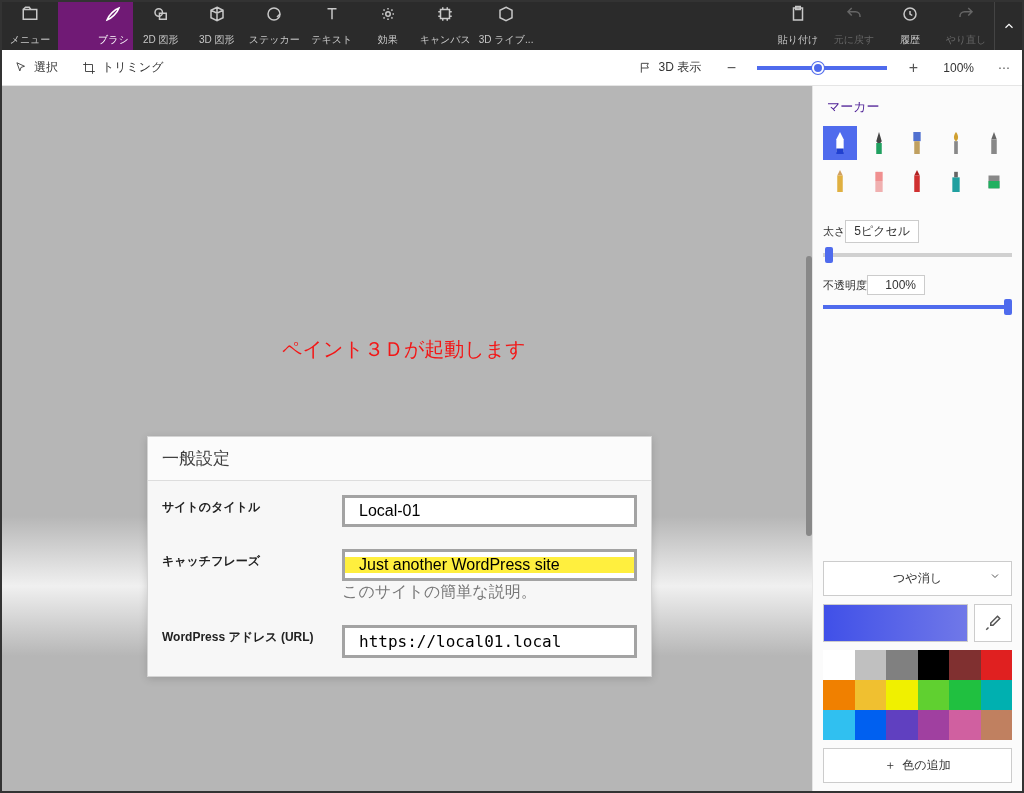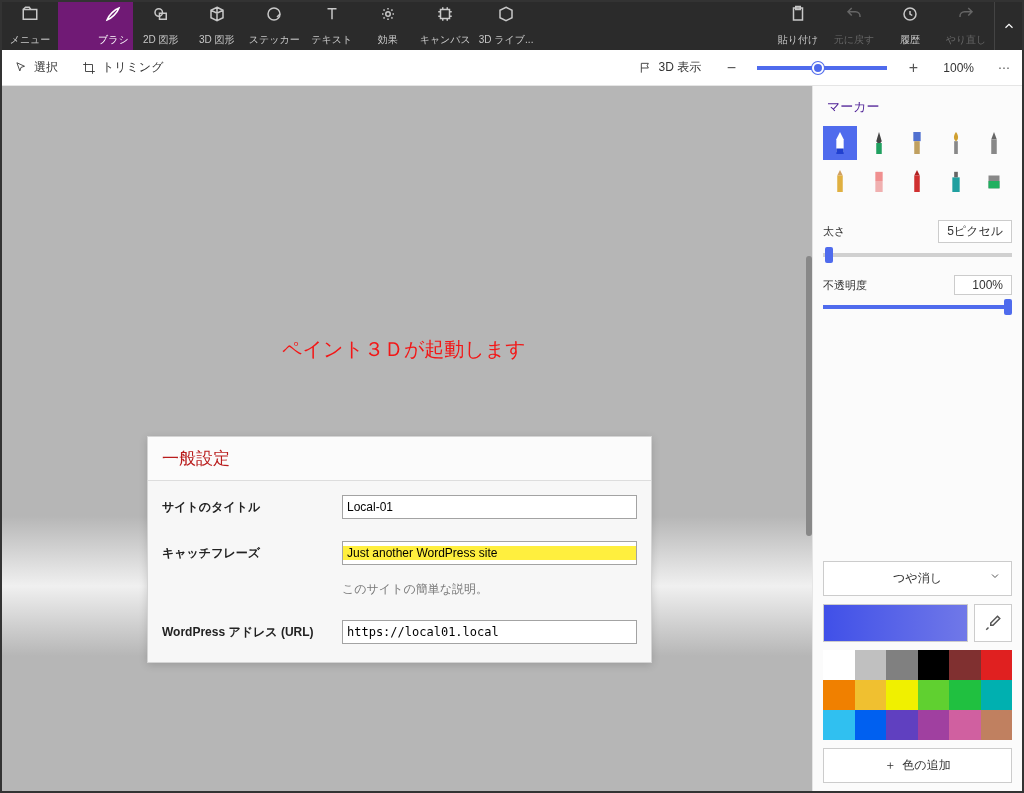--- a/index.html
+++ b/index.html
@@ -21,33 +21,33 @@
 .zoom-thumb { width: 12px; height: 12px; background: #4f6bed; border-radius: 50%; position: absolute; top: -4px; left: 55px; border: 2px solid #fff; box-shadow: 0 0 0 1px #4f6bed; }
 .zoom-btn { width: 36px; text-align: center; font-size: 16px; color: #555; }
 .zoom-pct { padding: 0 12px; }
 .more-dots { padding: 0 12px; color: #555; }
 .main { flex: 1; display: flex; overflow: hidden; }
 .canvas-area { flex: 1; background: #b6b6b6; position: relative; overflow: hidden; }
 .canvas-gradient { position: absolute; left: 0; right: 0; top: 430px; height: 140px; background: linear-gradient(to bottom, #b6b6b6, #f0f0f0 50%, #b6b6b6); }
 .canvas-scroll { position: absolute; right: 0; top: 170px; width: 6px; height: 280px; background: #888; border-radius: 3px; }
 .red-text { position: absolute; top: 250px; left: 280px; color: #f31616; font-size: 20px; font-weight: 400; }
 .form-box { position: absolute; top: 350px; left: 145px; width: 505px; background: #f7f7f7; border: 1px solid #d4d4d4; box-shadow: 0 2px 8px rgba(0,0,0,0.15); }
-.form-header { padding: 10px 14px; font-size: 17px; color: #b91c1c; border-bottom: 1px solid #ddd; background: #fbfbfb; }
+.form-header { padding: 10px 14px; font-size: 17px; color: #404040; border-bottom: 1px solid #ddd; background: #fbfbfb; }
 .form-row { display: flex; align-items: flex-start; padding: 14px 14px 8px 14px; }
 .form-label { width: 180px; font-size: 12px; font-weight: bold; color: #222; padding-top: 4px; }
 .form-field { flex: 1; }
-.form-field input { width: 100%; border: 1px solid #a3a3a3; padding: 4px 4px; font-size: 12px; background: #fff; }
+.form-field input { width: 100%; border: 3px solid #a3a3a3; padding: 4px 14px; font-size: 16px; background: #fff; }
 .highlight input { background: linear-gradient(to bottom, #fff 0%, #fff 20%, #ffef3e 20%, #ffef3e 80%, #fff 80%); }
-.form-note { font-size: 12px; color: #777; margin-top: 16px; }
+.form-note { font-size: 16px; color: #777; margin-top: 1px; }
 .sidebar { width: 210px; background: #fbfbfb; border-left: 1px solid #e5e5e5; display: flex; flex-direction: column; padding: 8px 10px; font-size: 12px; color: #333; overflow: hidden; }
 .side-title { color: #4c1d95; font-size: 13px; padding: 4px 0 10px 4px; }
 .tool-grid { display: grid; grid-template-columns: repeat(5, 1fr); gap: 4px; margin-bottom: 10px; }
 .tool-cell { width: 34px; height: 34px; display: flex; align-items: center; justify-content: center; border: 1px solid transparent; }
 .tool-cell.sel { background: #4f6bed; }
-.side-label { display: flex; justify-content: space-between; align-items: center; margin-top: 12px; font-size: 11px; }
+.side-label { display: flex; align-items: center; margin-top: 12px; font-size: 11px; }
 .side-val { border: 1px solid #ccc; padding: 2px 8px; font-size: 12px; min-width: 58px; text-align: right; background: #fff; }
 .side-slider { height: 4px; background: #d0d0d0; position: relative; margin: 10px 0 6px 0; }
 .side-thumb { width: 8px; height: 16px; background: #4f6bed; position: absolute; top: -6px; border-radius: 2px; }
 .finish-box { border: 1px solid #ccc; padding: 8px 10px; display: flex; align-items: flex-start; justify-content: center; gap: 8px; margin-top: auto; background: #fff; position: relative; }
 .finish-box .chev { position: absolute; right: 10px; }
 .color-row { display: flex; gap: 6px; margin-top: 8px; }
 .color-preview { flex: 1; height: 38px; background: linear-gradient(to right, #4050e8, #7078e8); border: 1px solid #ccc; }
 .eyedrop { width: 38px; height: 38px; border: 1px solid #ccc; display: flex; align-items: center; justify-content: center; background: #fff; }
 .palette { display: grid; grid-template-columns: repeat(6, 1fr); margin-top: 8px; }
 .swatch { height: 30px; }

